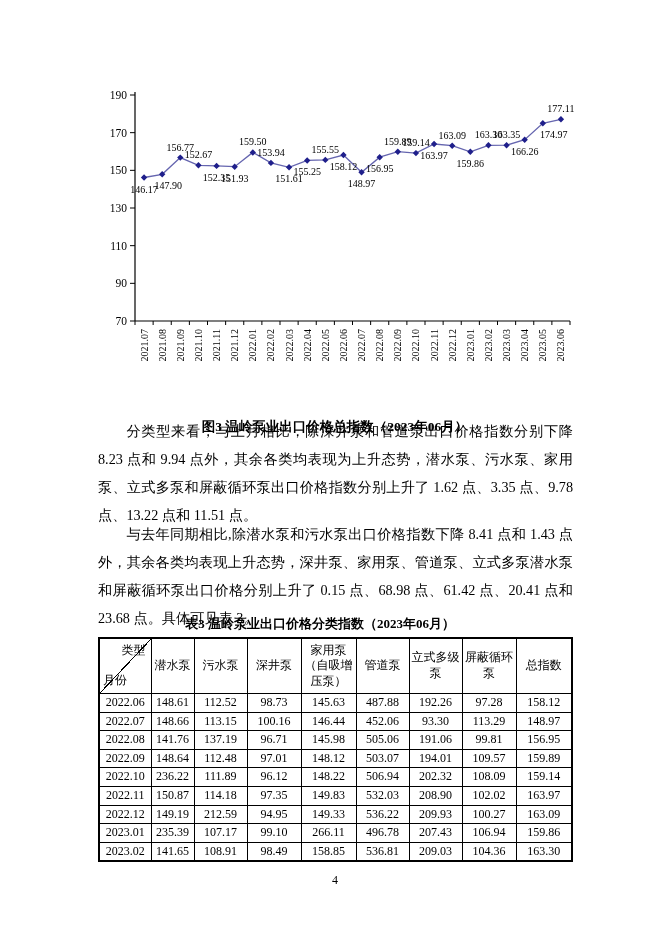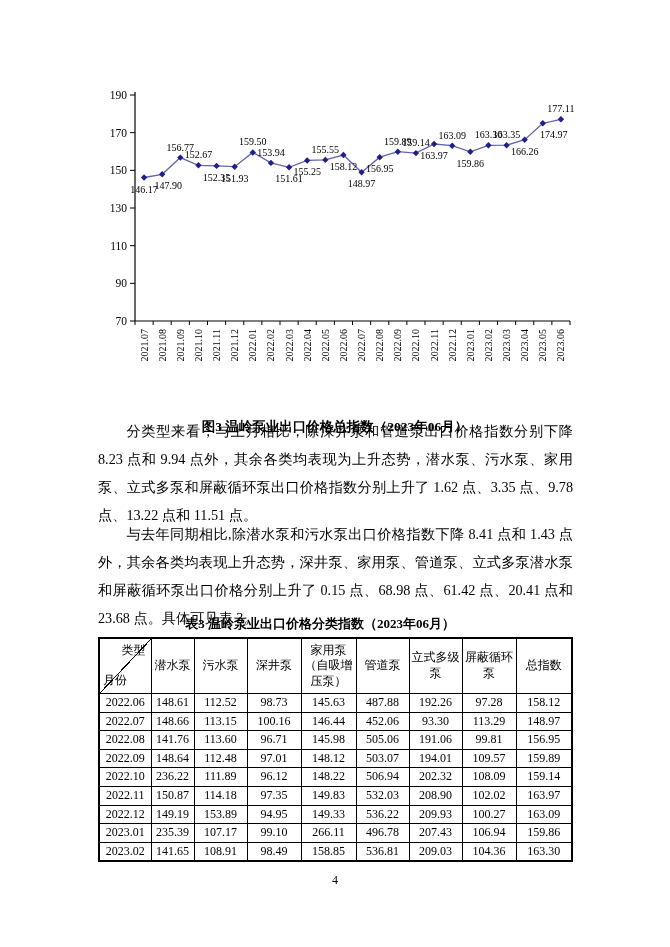--- a/index.html
+++ b/index.html
@@ -210,21 +210,21 @@
         <td>100.16</td>
         <td>146.44</td>
         <td>452.06</td>
         <td>93.30</td>
         <td>113.29</td>
         <td>148.97</td>
       </tr>
       <tr>
         <td>2022.08</td>
         <td>141.76</td>
-        <td>113.60</td>
+        <td>137.19</td>
         <td>96.71</td>
         <td>145.98</td>
         <td>505.06</td>
         <td>191.06</td>
         <td>99.81</td>
         <td>156.95</td>
       </tr>
       <tr>
         <td>2022.09</td>
         <td>148.64</td>
@@ -254,21 +254,21 @@
         <td>97.35</td>
         <td>149.83</td>
         <td>532.03</td>
         <td>208.90</td>
         <td>102.02</td>
         <td>163.97</td>
       </tr>
       <tr>
         <td>2022.12</td>
         <td>149.19</td>
-        <td>153.89</td>
+        <td>212.59</td>
         <td>94.95</td>
         <td>149.33</td>
         <td>536.22</td>
         <td>209.93</td>
         <td>100.27</td>
         <td>163.09</td>
       </tr>
       <tr>
         <td>2023.01</td>
         <td>235.39</td>

